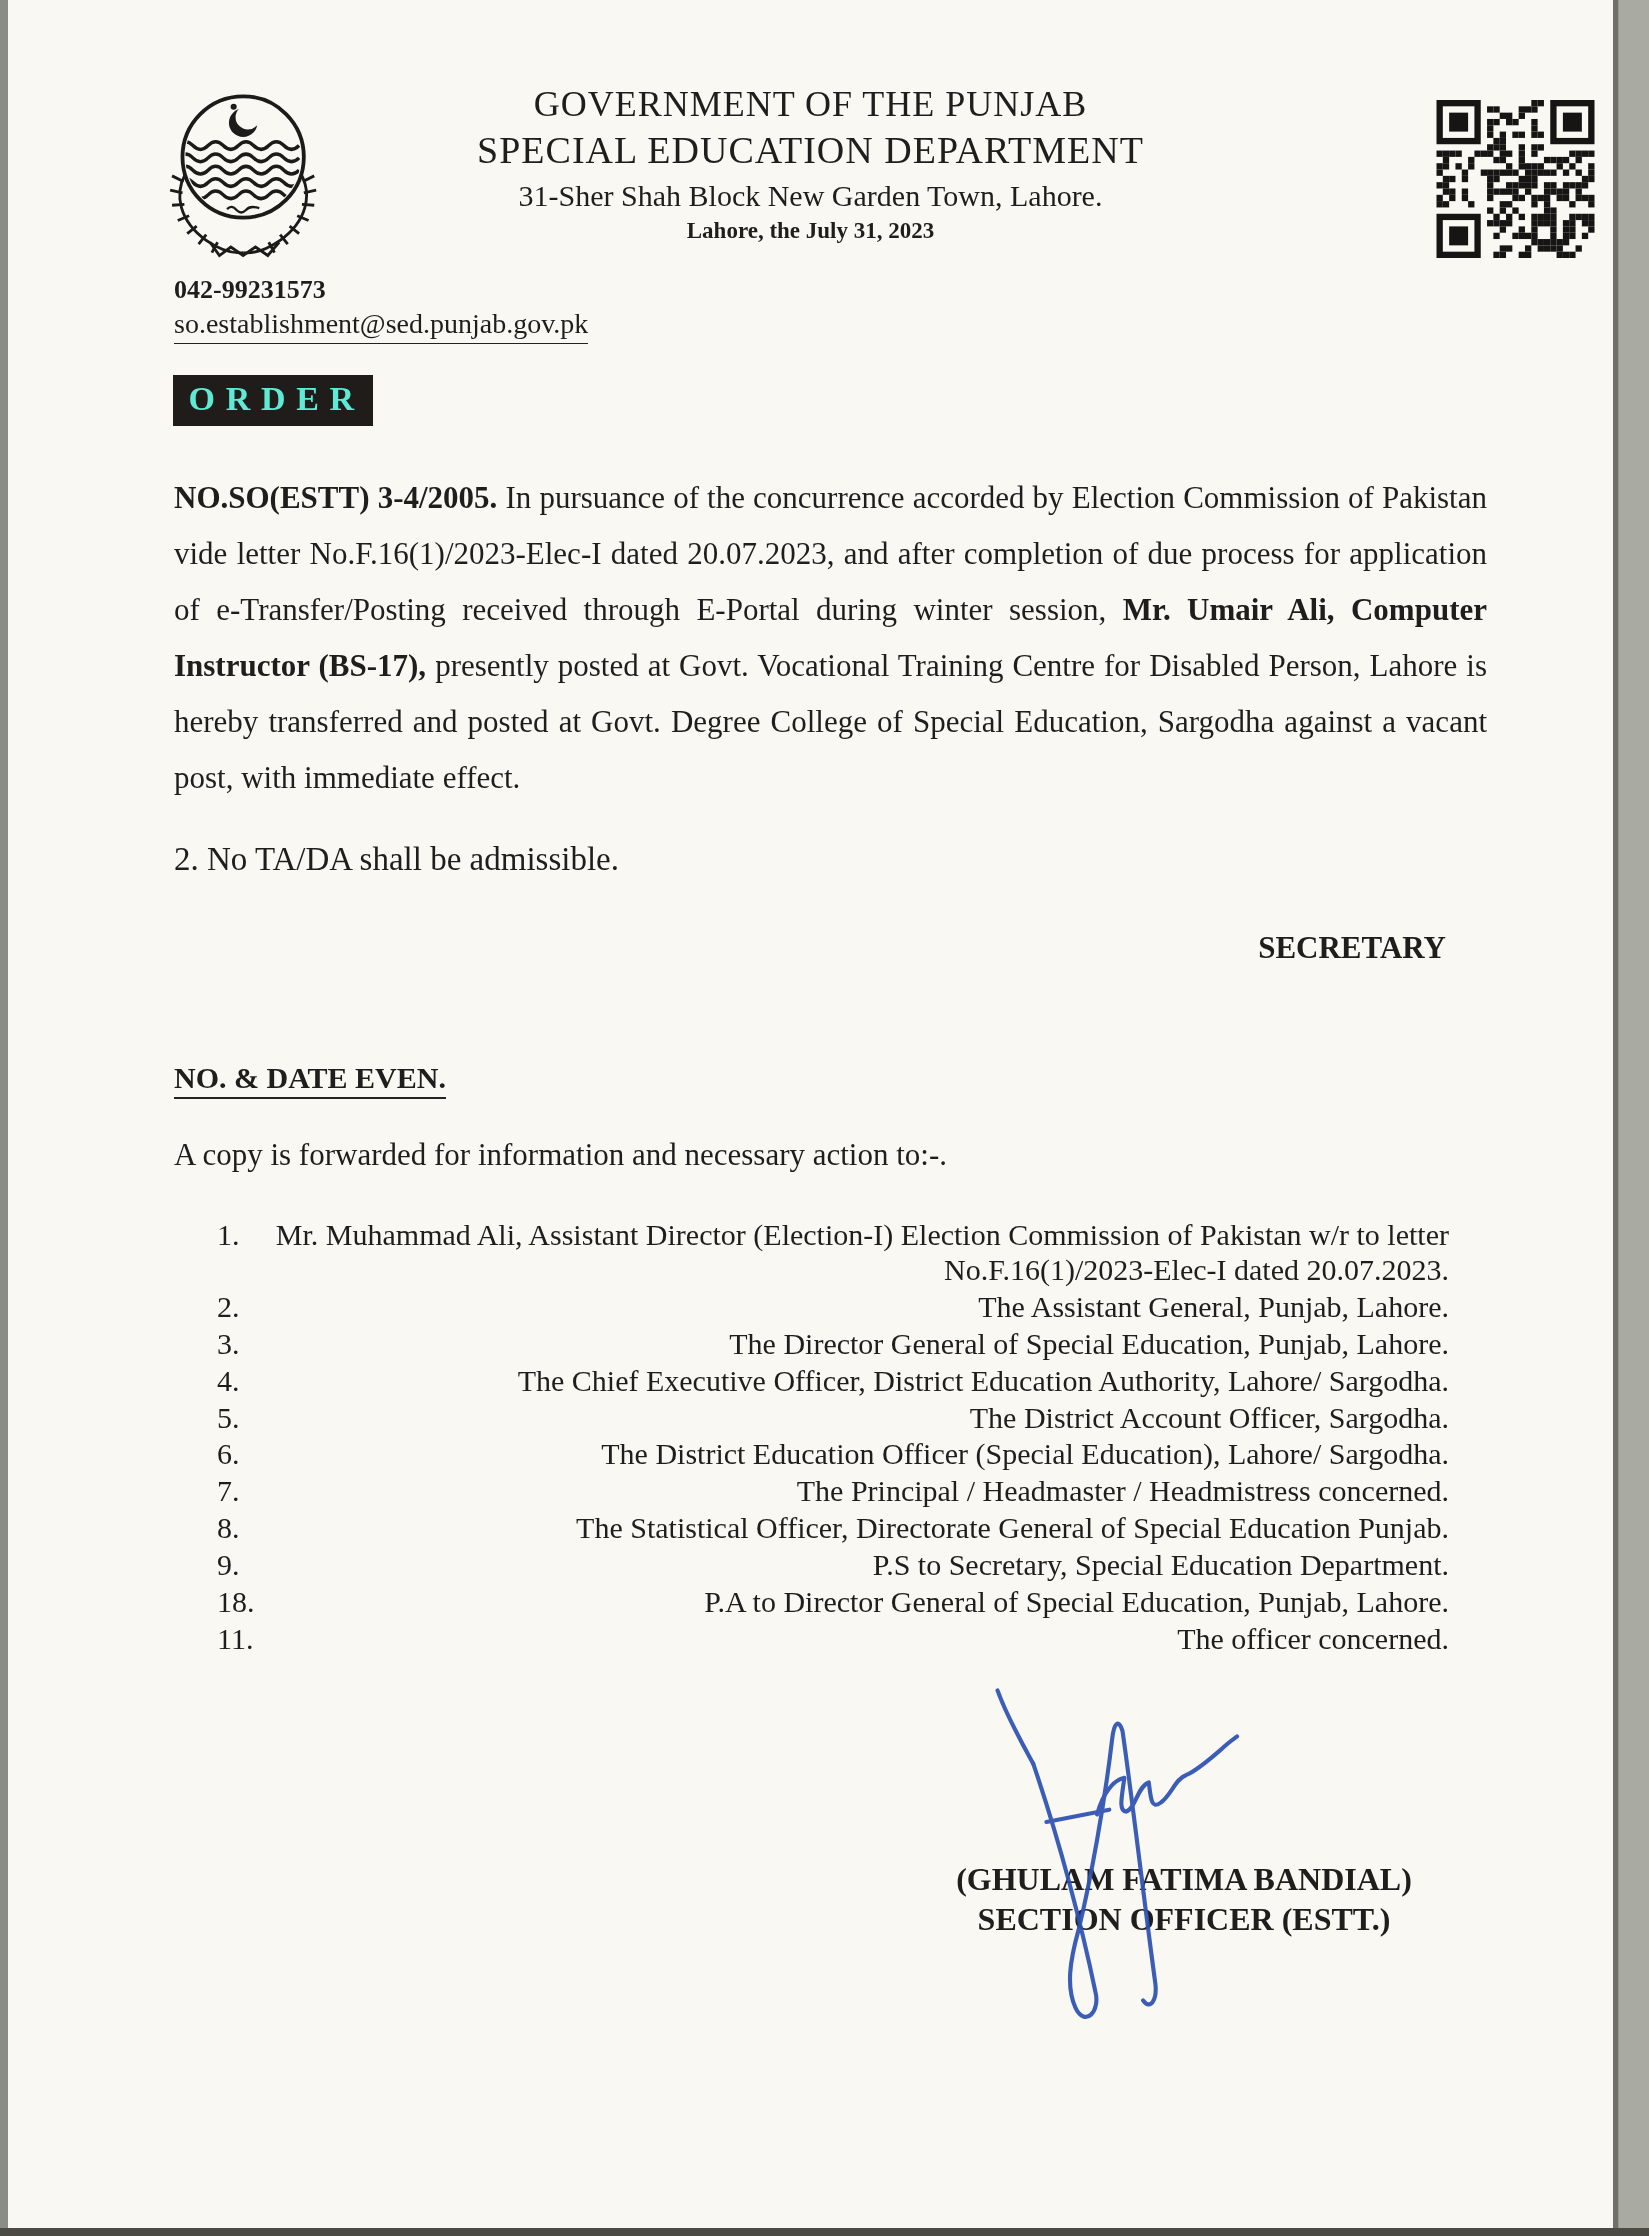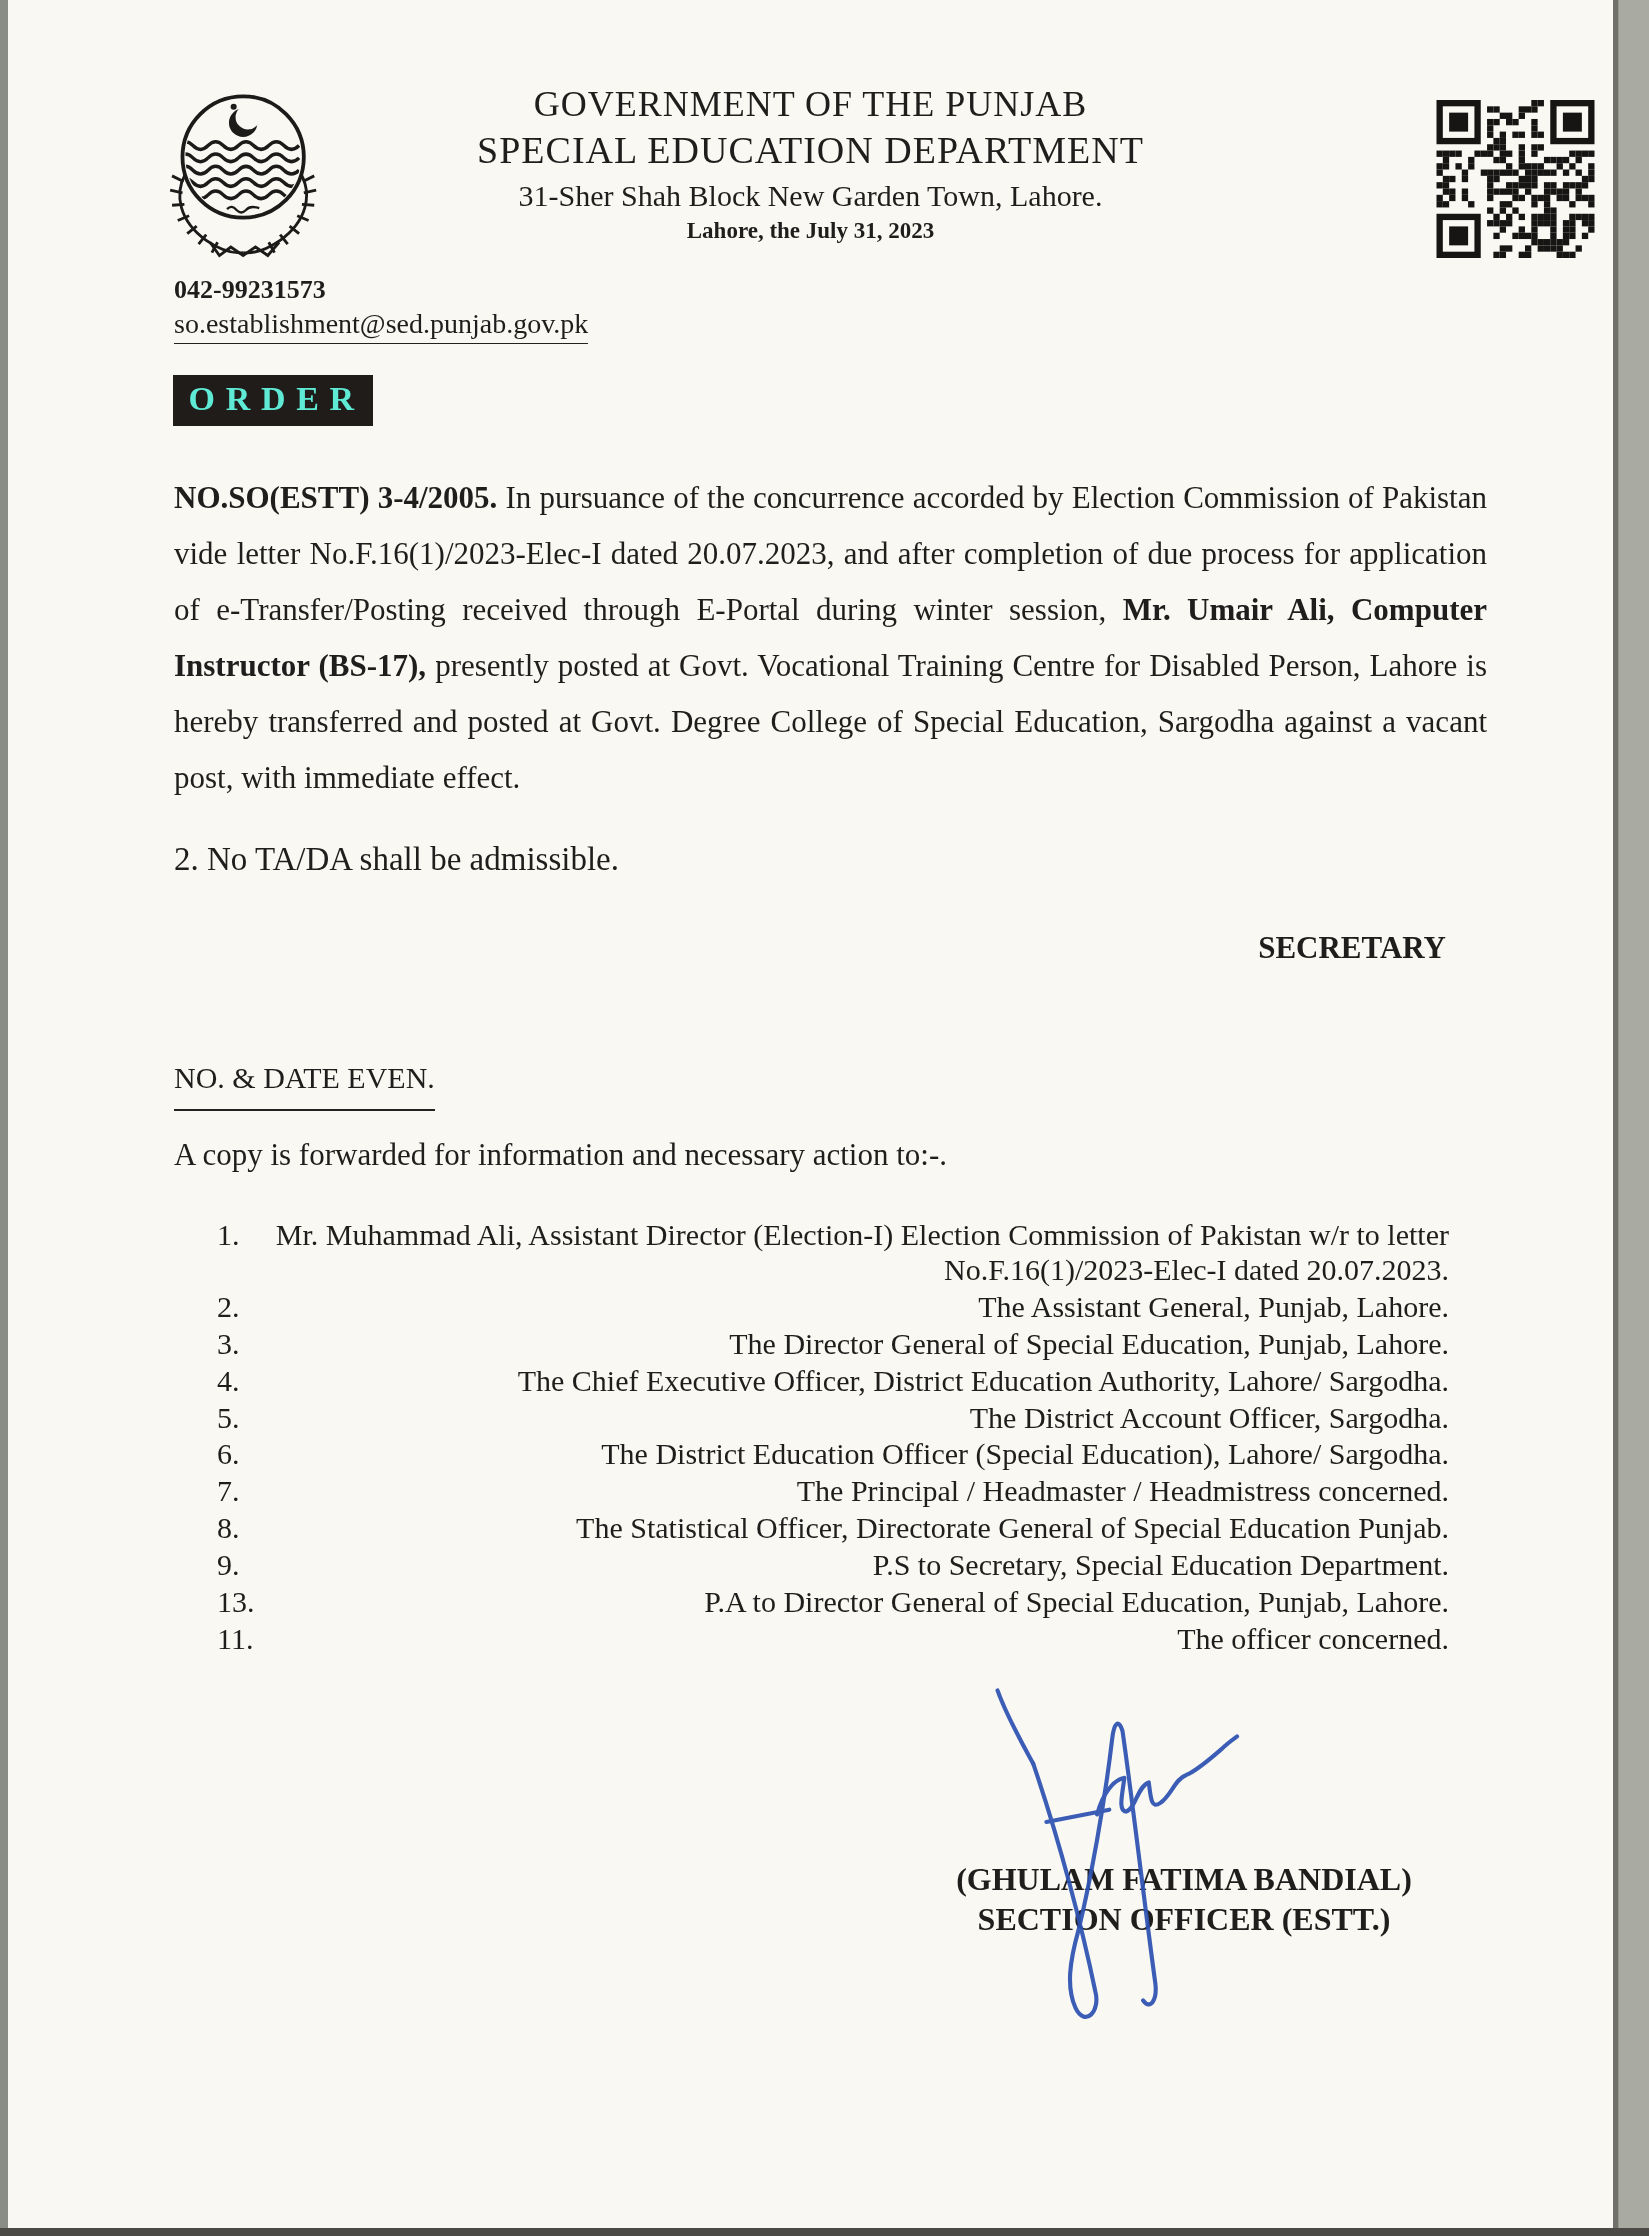--- a/index.html
+++ b/index.html
@@ -35,22 +35,22 @@
     left:173px;top:375px;background:#201c1a;color:#5eead4;
     font-size:34px;font-weight:bold;letter-spacing:10.7px;
     padding:4.9px 7.8px 7.8px 15.5px;
   }
 
   .para1{left:174px;top:470px;width:1313px;font-size:31px;line-height:56px;text-align:justify;}
   .para2{left:174px;top:840px;font-size:33px;line-height:39px;}
 
   .secretary{left:961px;top:928px;width:485px;text-align:right;font-weight:bold;font-size:31px;line-height:40px;}
 
-  .even-head{left:174px;top:1060px;font-size:30px;font-weight:normal;line-height:35px;
-    border-bottom:2.9px solid #232220;padding-bottom:14px;}
+  .even-head{left:174px;top:1060px;font-size:30px;font-weight:bold;line-height:35px;
+    border-bottom:2.9px solid #232220;padding-bottom:2px;}
   .forward{left:174px;top:1135px;font-size:31px;line-height:39px;}
 
   .dist{left:217px;top:1217px;width:1232px;font-size:30px;}
   .dist-row{display:flex;align-items:flex-start;margin-bottom:1.9px;}
   .dist-num{flex:0 0 52px;line-height:35px;}
   .dist-text{flex:1;line-height:35px;text-align:right;}
 
   .sig-ink{left:956px;top:1681px;z-index:3;}
   .sig-text{left:922px;top:1859px;width:524px;text-align:center;font-weight:bold;
     font-size:32px;line-height:40px;z-index:2;}
@@ -378,21 +378,21 @@
       </div>
     <div class="dist-row">
         <span class="dist-num">8.</span>
         <span class="dist-text">The Statistical Officer, Directorate General of Special Education Punjab.</span>
       </div>
     <div class="dist-row">
         <span class="dist-num">9.</span>
         <span class="dist-text">P.S to Secretary, Special Education Department.</span>
       </div>
     <div class="dist-row">
-        <span class="dist-num">13.</span>
+        <span class="dist-num">18.</span>
         <span class="dist-text">P.A to Director General of Special Education, Punjab, Lahore.</span>
       </div>
     <div class="dist-row">
         <span class="dist-num">11.</span>
         <span class="dist-text">The officer concerned.</span>
       </div>
   </div>
 
   <div class="abs sig-text">
     <div>(GHULAM FATIMA BANDIAL)</div>

